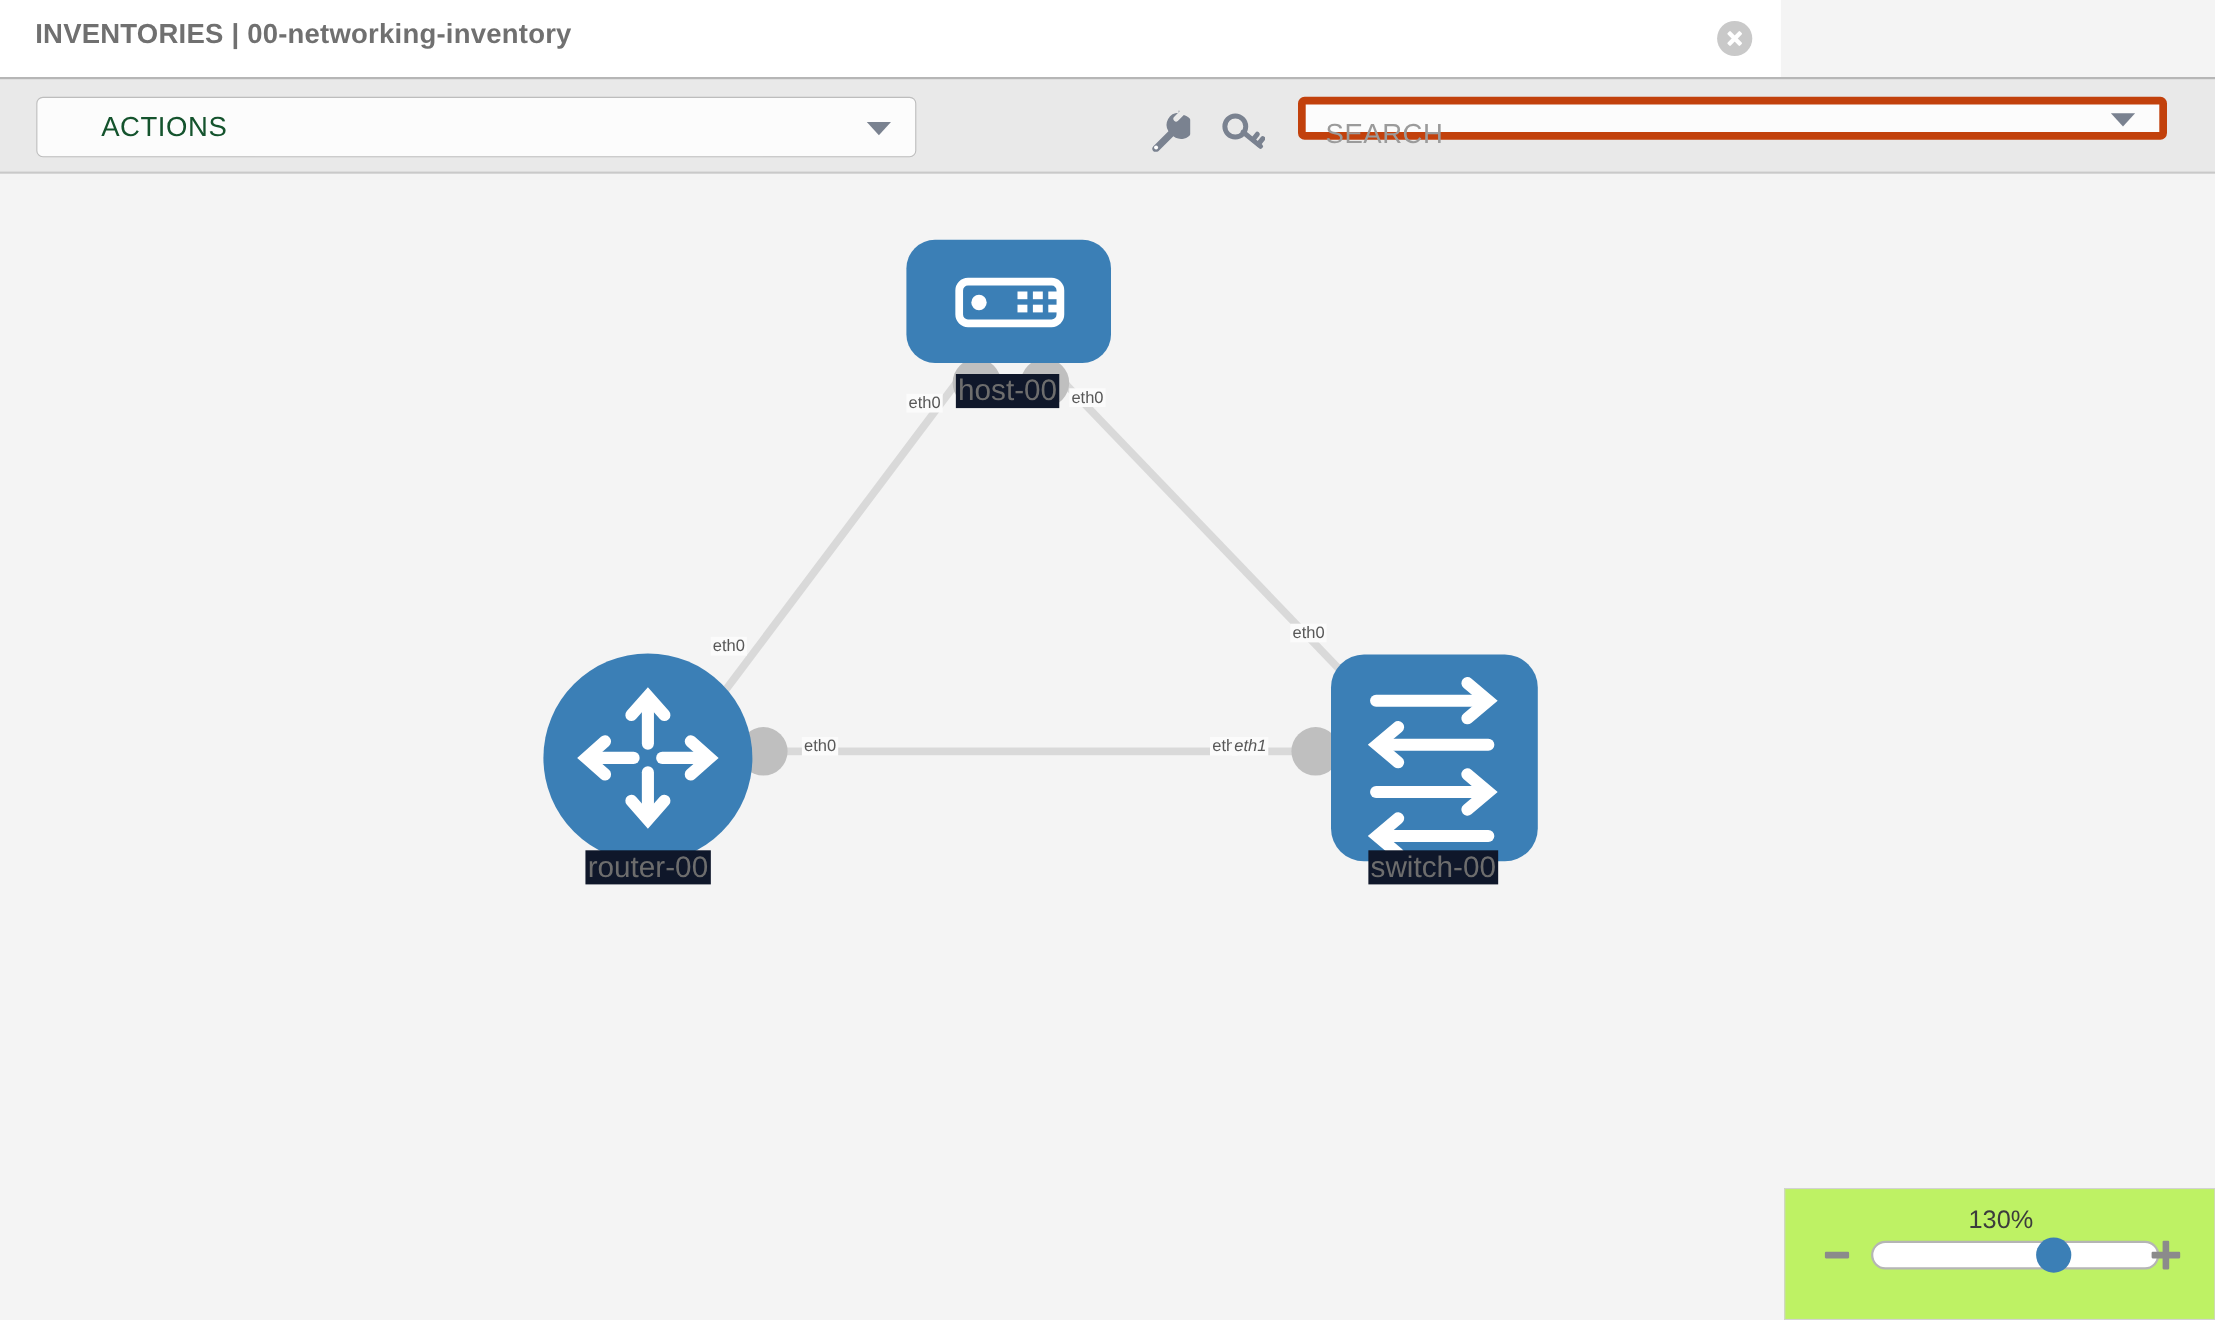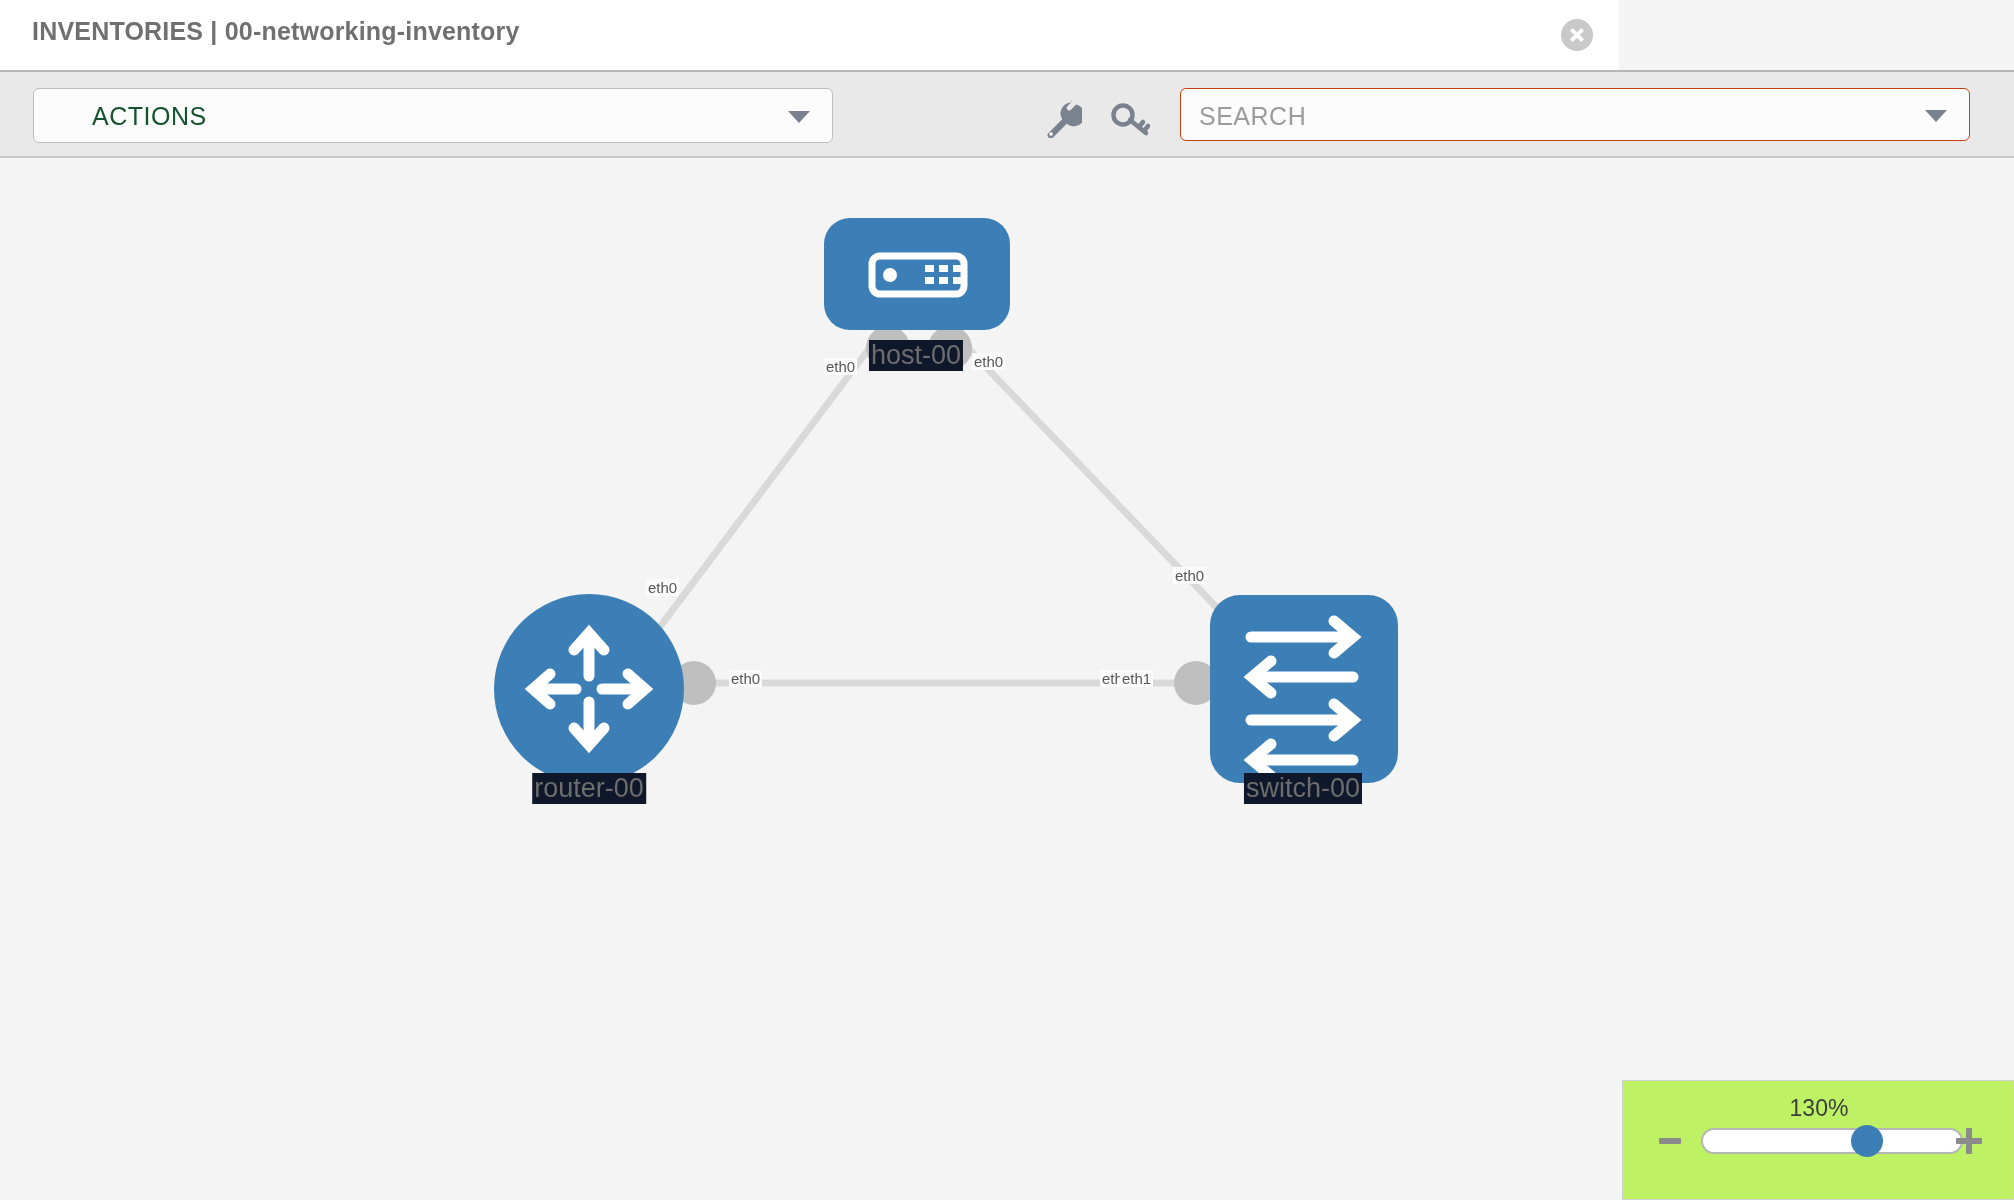--- a/index.html
+++ b/index.html
@@ -109,23 +109,23 @@
     cursor: pointer;
   }
   .tool-icon.wrench { left: 1042px; }
   .tool-icon.key    { left: 1110px; }
 
   .search-box {
     position: absolute;
     left: 1180px;
     top: 16px;
     width: 790px;
-    height: 53px;
+    height: 39px;
     background: #fcfcfc;
-    border: 1px solid #c2410c;
+    border: 7px solid #c2410c;
     border-radius: 6px;
     box-sizing: border-box;
     cursor: text;
   }
   .search-label {
     position: absolute;
     left: 18px;
     top: 13px;
     font-size: 25px;
     color: #9b9b9b;
@@ -346,21 +346,21 @@
   <div class="node-label" style="left:916px; top:182px;">host-00</div>
   <div class="node-label" style="left:589px; top:615px;">router-00</div>
   <div class="node-label" style="left:1303px; top:615px;">switch-00</div>
 
   <div class="iface-label" style="left:824px; top:200px;">eth0</div>
   <div class="iface-label" style="left:972px; top:195px;">eth0</div>
   <div class="iface-label" style="left:646px; top:421px;">eth0</div>
   <div class="iface-label" style="left:1173px; top:409px;">eth0</div>
   <div class="iface-label" style="left:729px; top:512px;">eth0</div>
   <div class="iface-label" style="left:1100px; top:512px;">eth</div>
-  <div class="iface-label" style="left:1120px; top:512px;">eth1</div>
+  <div class="iface-label" style="left:1120px; top:512px;font-style:italic;">eth1</div>
 </div>
 
 <div class="zoom-panel">
   <div class="zoom-value">130%</div>
   <div class="zoom-minus"></div>
   <div class="zoom-track"></div>
   <div class="zoom-thumb"></div>
   <div class="zoom-plus"></div>
 </div>
 

